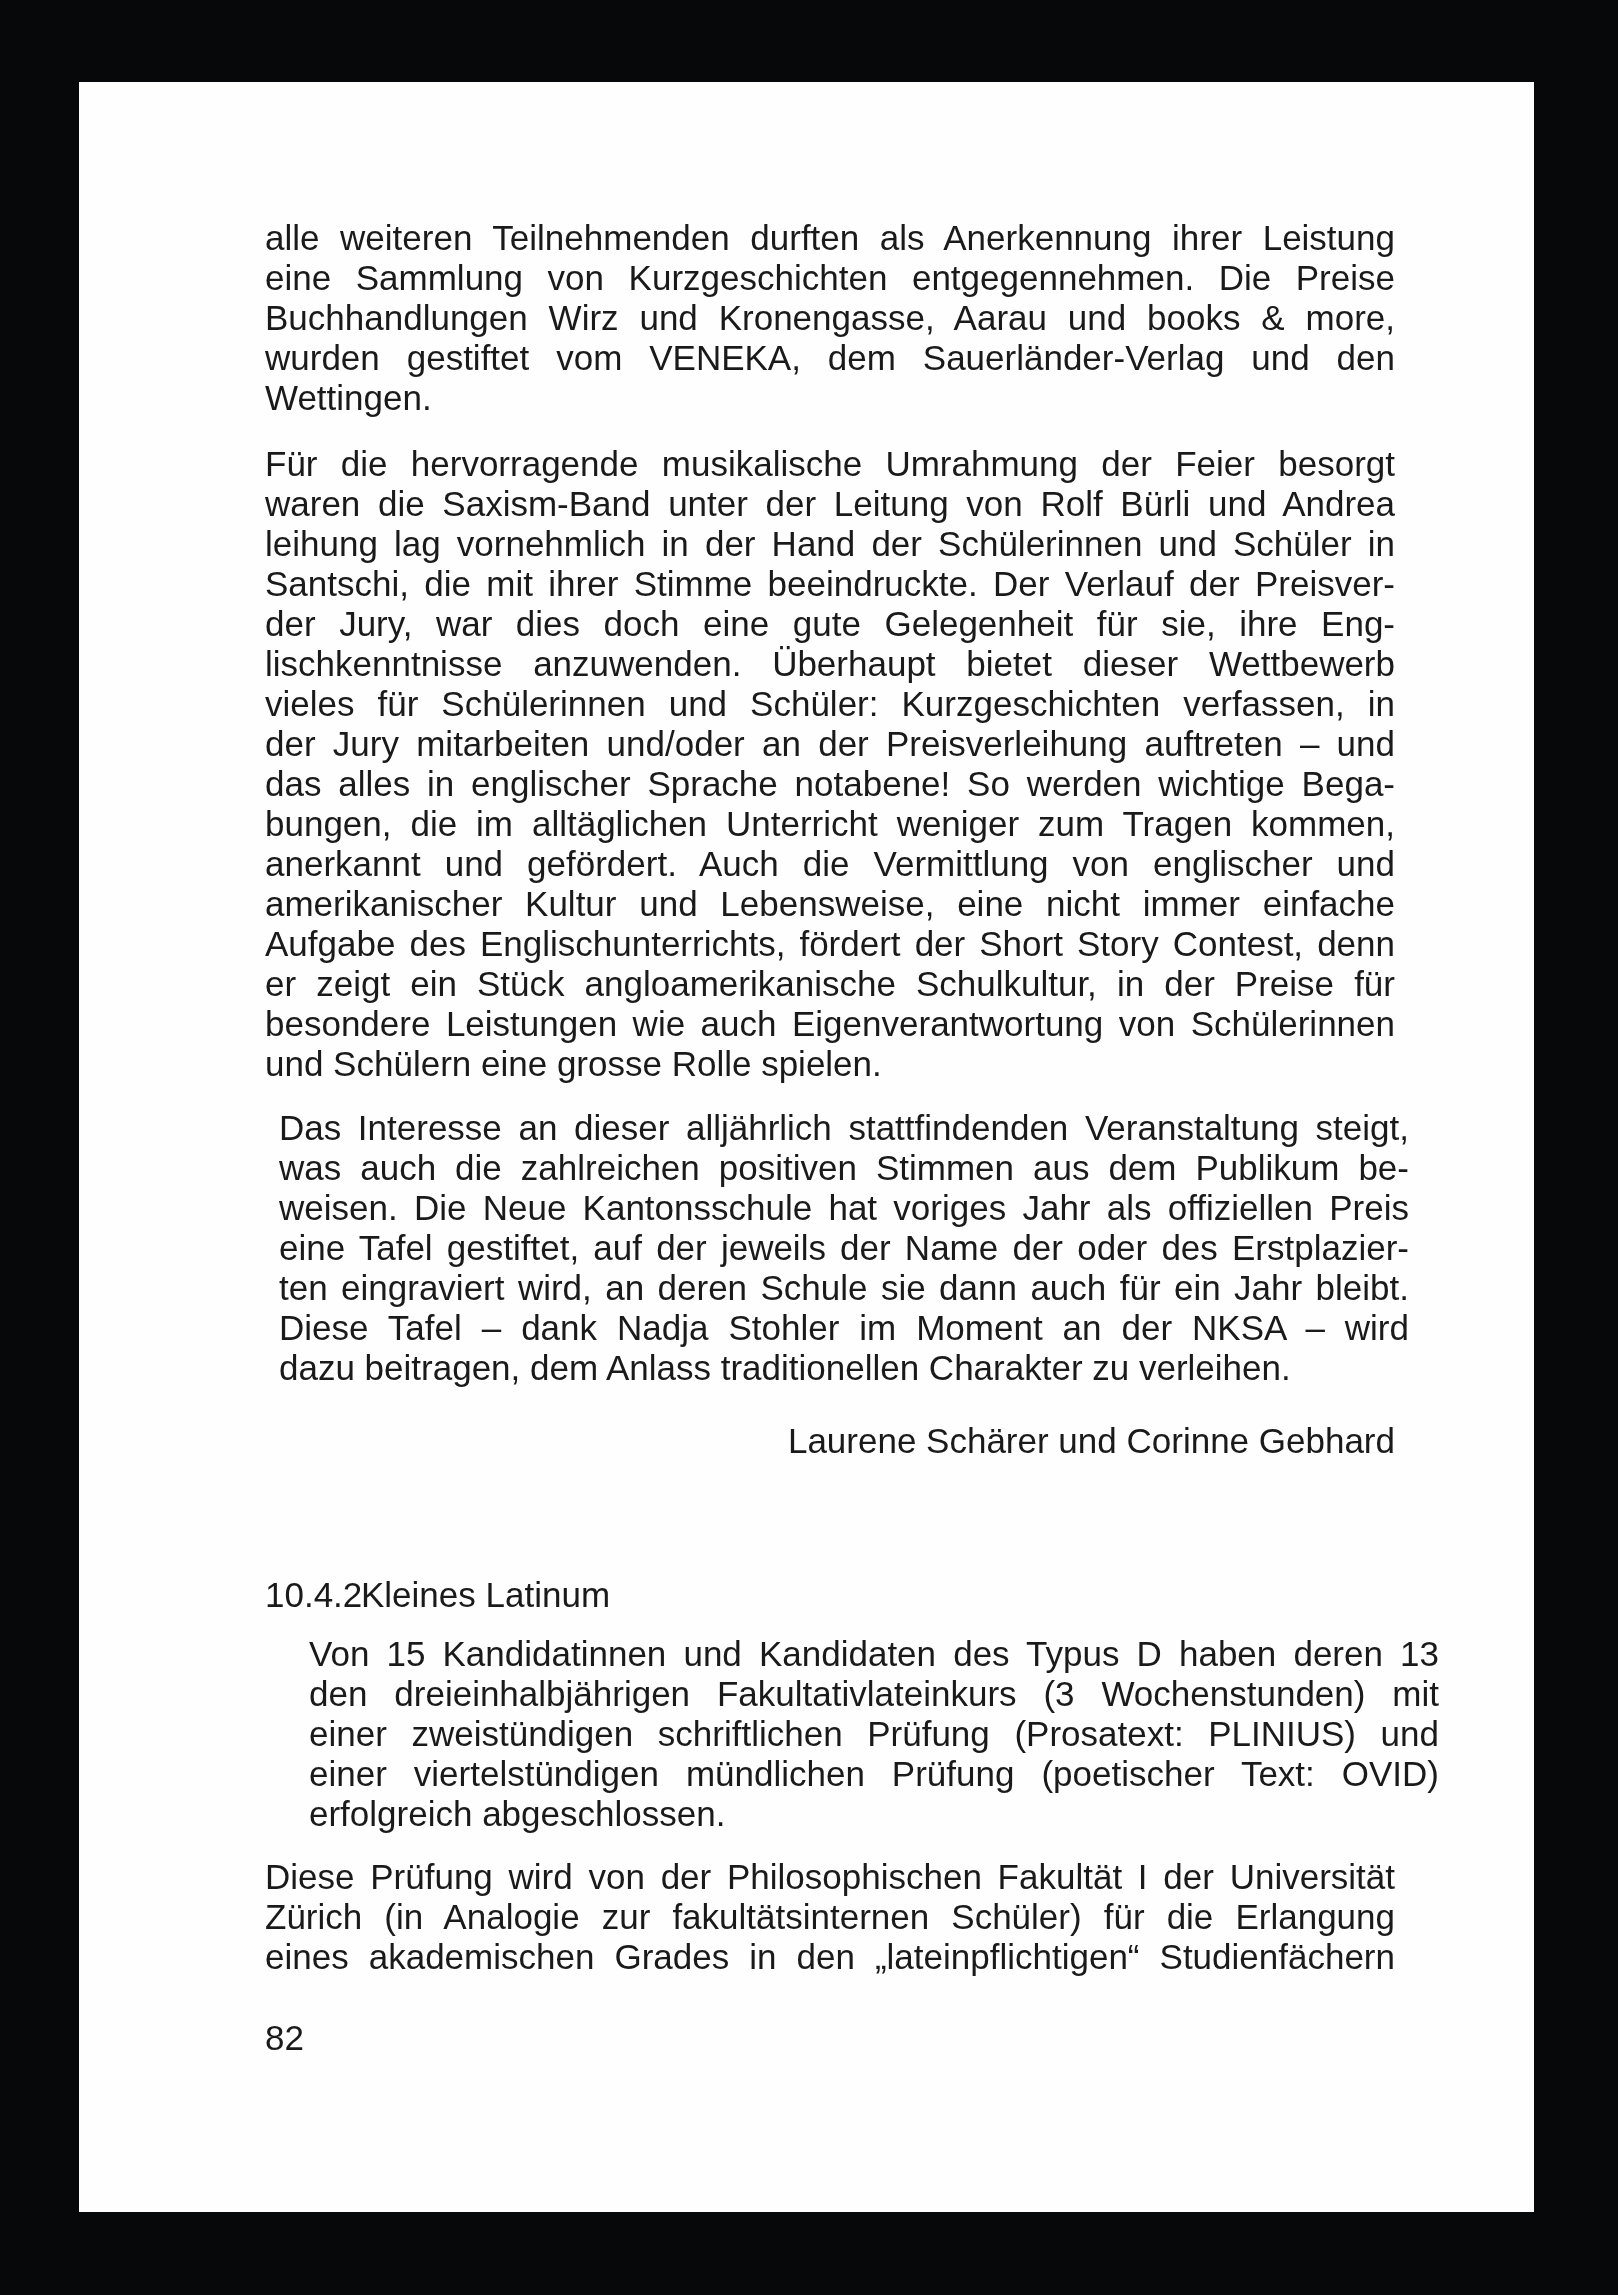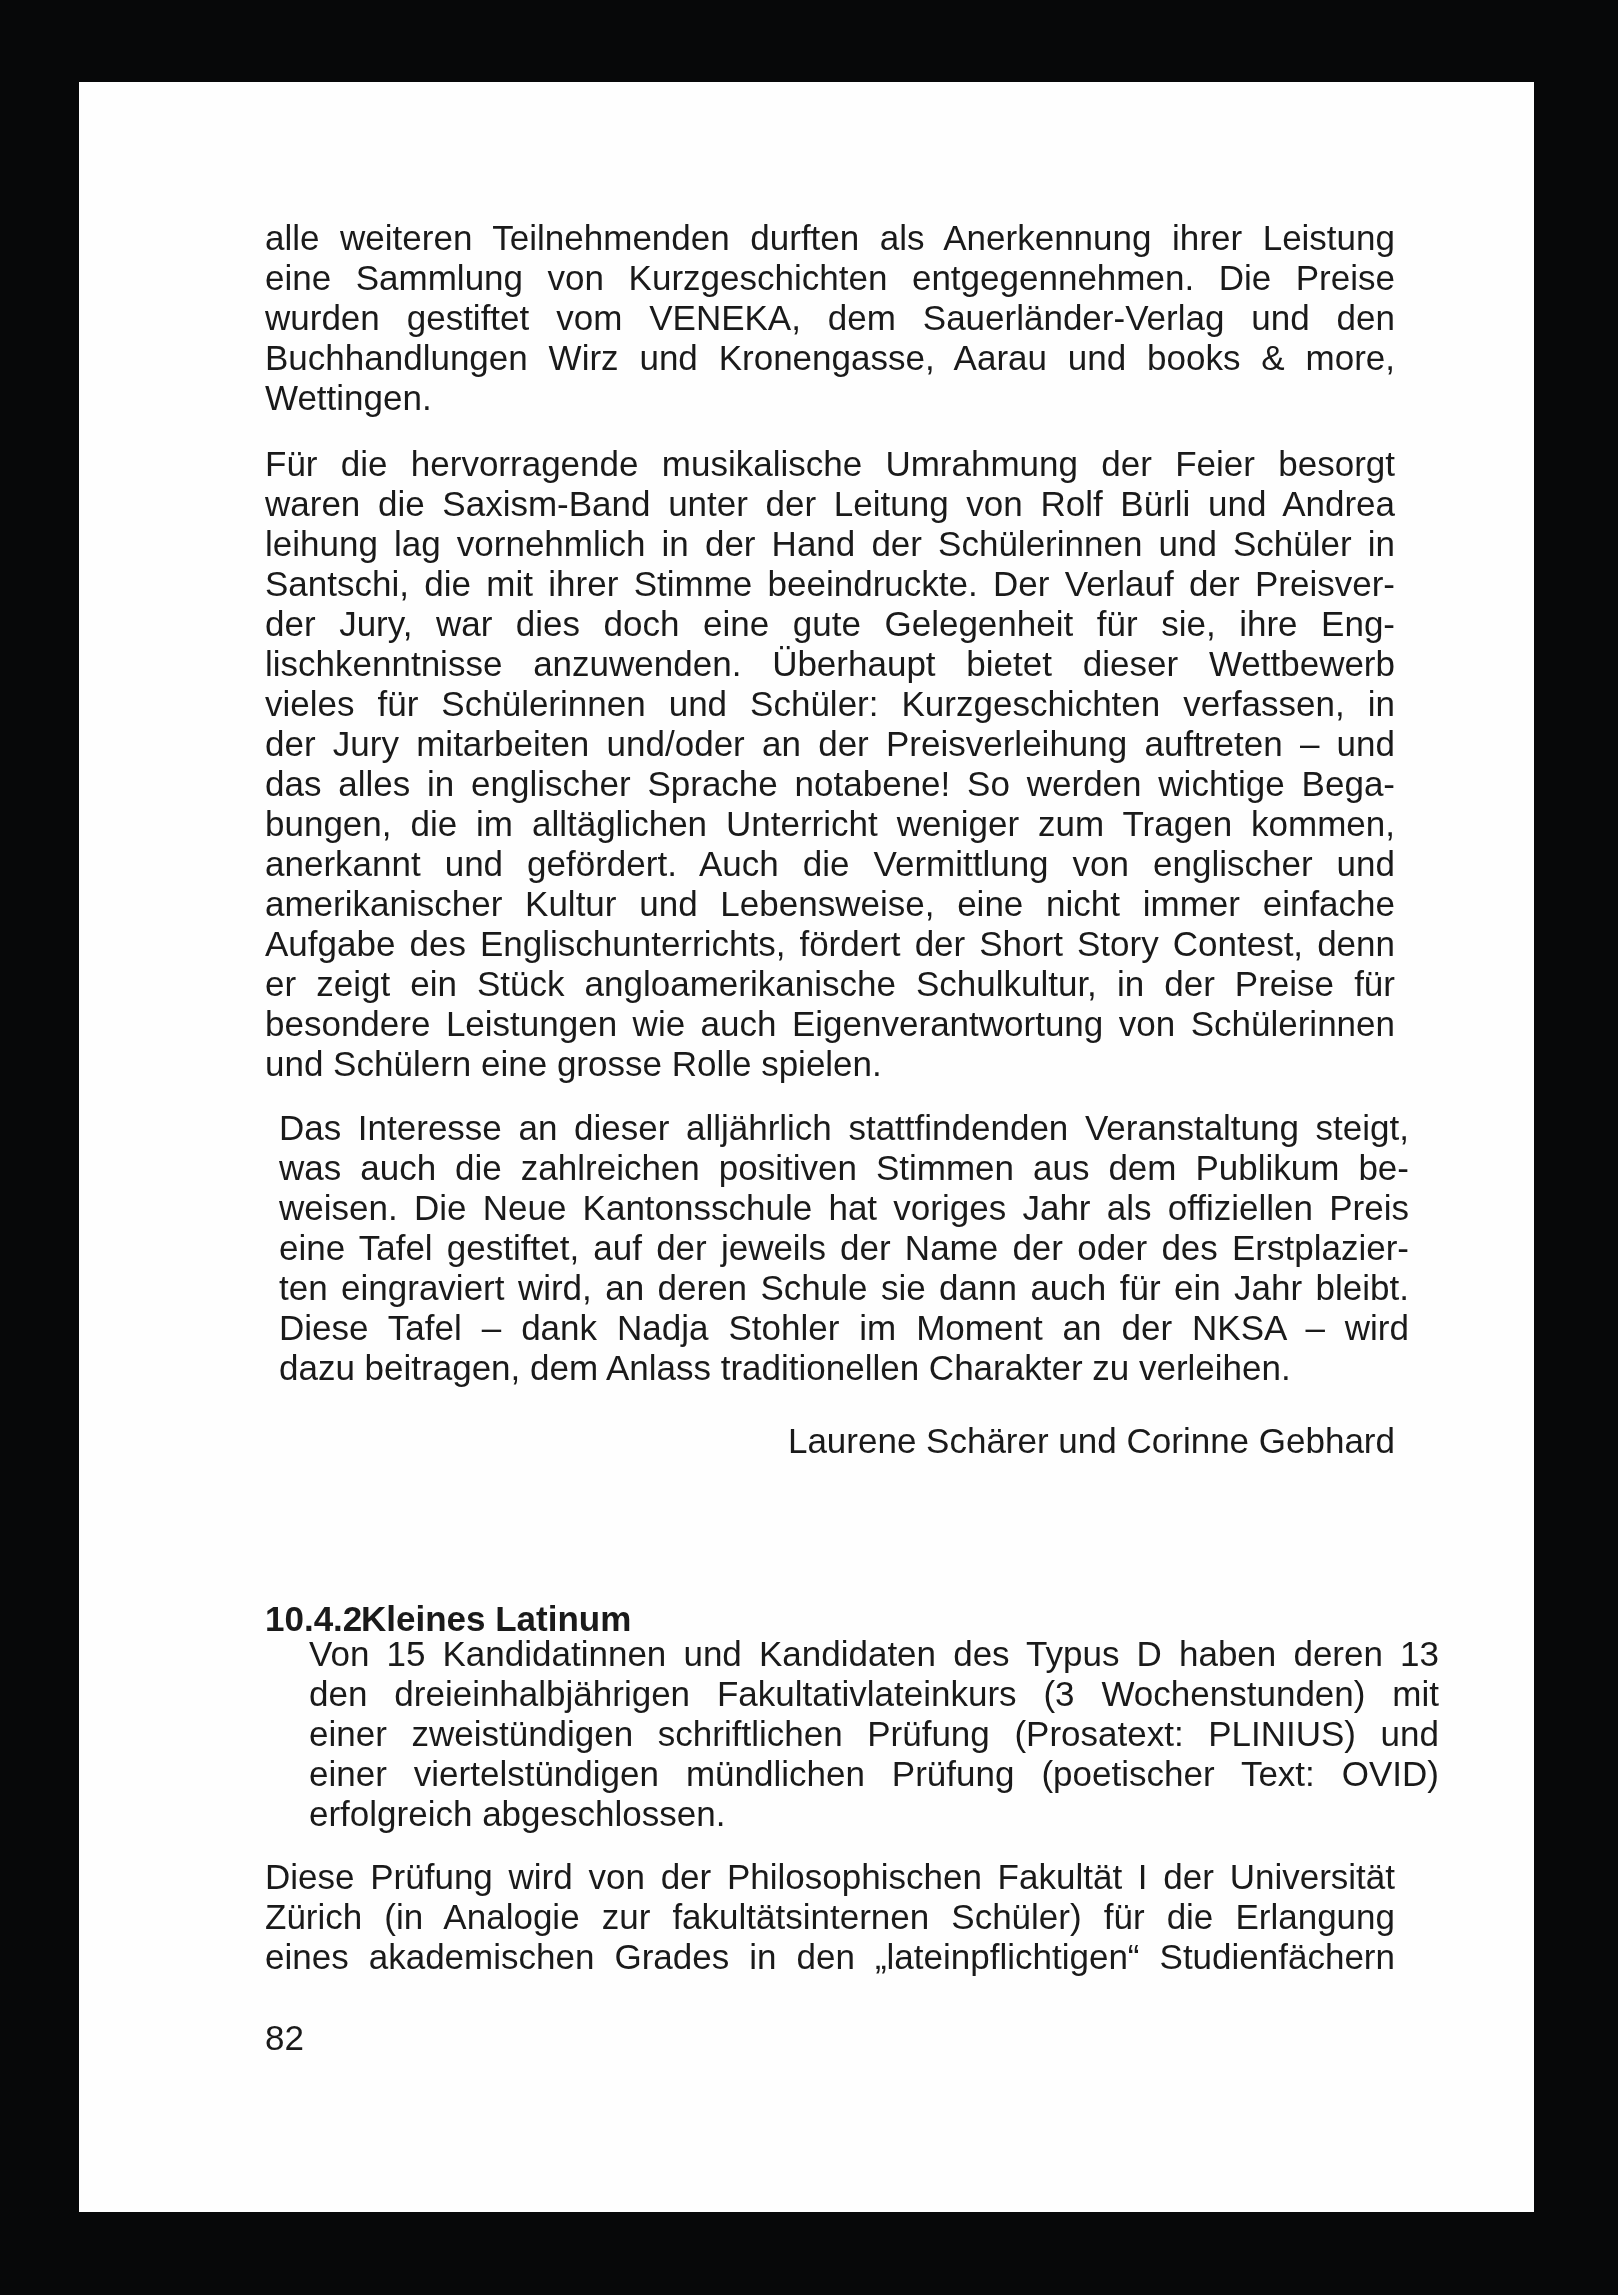--- a/index.html
+++ b/index.html
@@ -45,38 +45,37 @@
     #p1 { top: 218px; }
     #p2 { top: 444px; }
     #p3 { top: 1108px; margin-left: 14px; }
     #byline {
       top: 1421px;
       text-align: right;
     }
     #byline .line { text-align: center; text-align-last: right; }
     #heading {
       top: 1575px;
-      font-weight: bold;
-      margin-top: 24px;
+      font-weight: normal;
     }
     #heading .num { display: inline-block; width: 96px; }
     #p5 { top: 1634px; margin-left: 44px; }
     #p6 { top: 1857px; }
     #pagenum { top: 2018px; }
   </style>
 </head>
 <body>
 
 <div class="page"></div>
 
 <div class="block" id="p1">
     <span class="line">alle weiteren Teilnehmenden durften als Anerkennung ihrer Leistung</span>
     <span class="line">eine Sammlung von Kurzgeschichten entgegennehmen. Die Preise</span>
+    <span class="line">Buchhandlungen Wirz und Kronengasse, Aarau und books &amp; more,</span>
     <span class="line">wurden gestiftet vom VENEKA, dem Sauerländer-Verlag und den</span>
-    <span class="line">Buchhandlungen Wirz und Kronengasse, Aarau und books &amp; more,</span>
     <span class="line last">Wettingen.</span>
   </div>
 <div class="block" id="p2">
     <span class="line">Für die hervorragende musikalische Umrahmung der Feier besorgt</span>
     <span class="line">waren die Saxism-Band unter der Leitung von Rolf Bürli und Andrea</span>
     <span class="line">leihung lag vornehmlich in der Hand der Schülerinnen und Schüler in</span>
     <span class="line">Santschi, die mit ihrer Stimme beeindruckte. Der Verlauf der Preisver-</span>
     <span class="line">der Jury, war dies doch eine gute Gelegenheit für sie, ihre Eng-</span>
     <span class="line">lischkenntnisse anzuwenden. Überhaupt bietet dieser Wettbewerb</span>
     <span class="line">vieles für Schülerinnen und Schüler: Kurzgeschichten verfassen, in</span>

